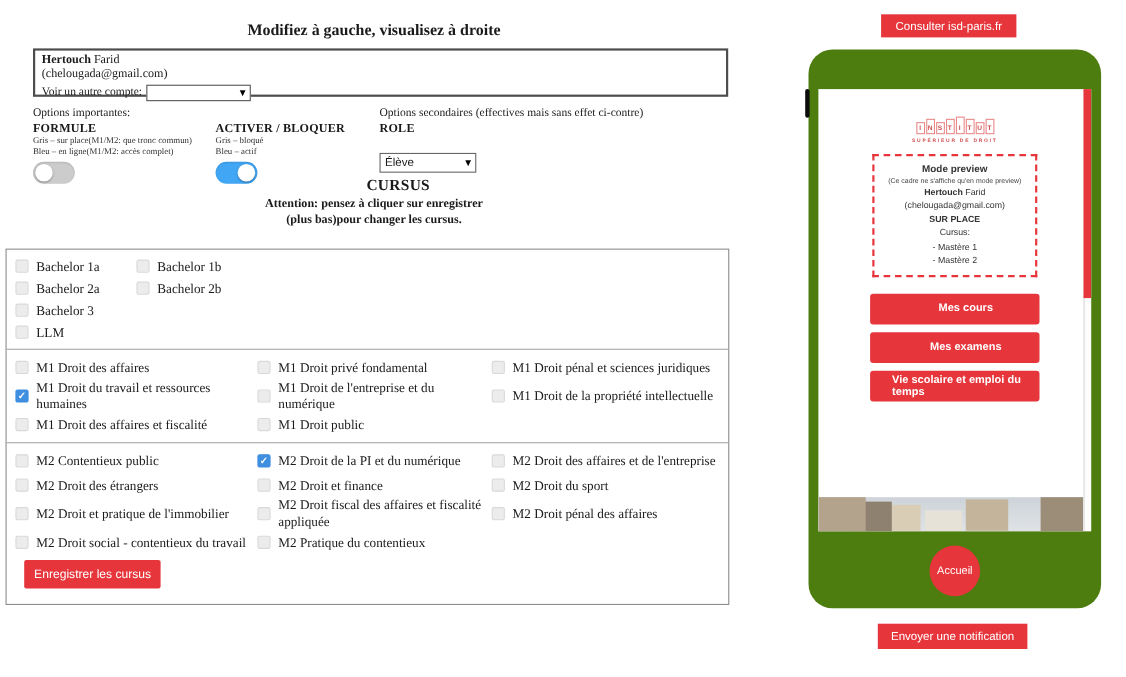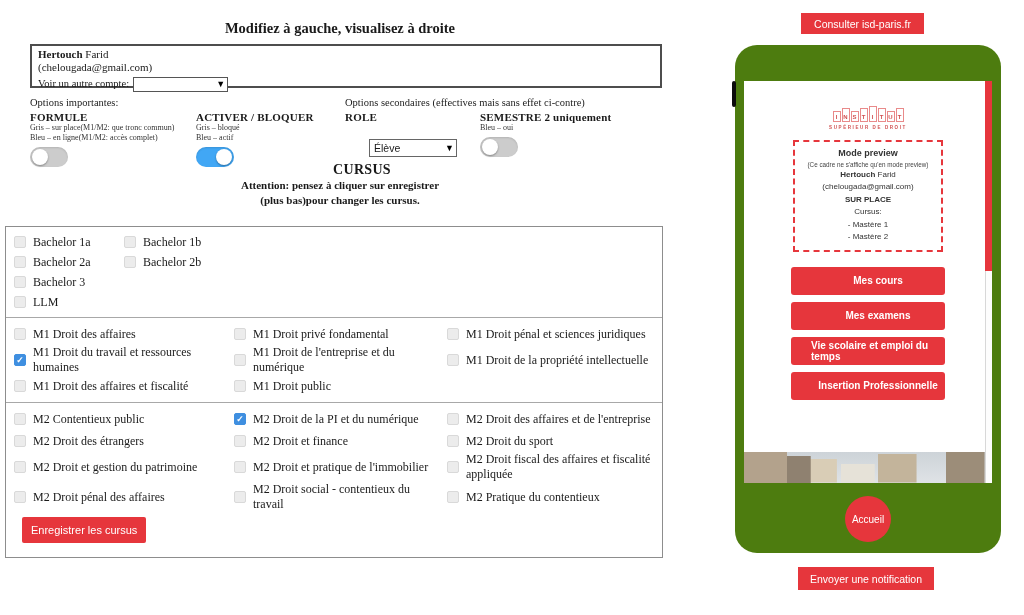--- a/index.html
+++ b/index.html
@@ -15,21 +15,21 @@
     font-size:14.5px;font-weight:bold;}
   .account-box{position:absolute;left:30px;top:44px;width:632px;height:44px;
     border:2px solid #4d4d4d;padding:2px 6px;font-size:11px;line-height:12.5px;}
   .account-name b{font-weight:bold;}
   .account-switch{margin-top:4px;display:flex;align-items:center;gap:4px;font-size:10.5px;}
   .select-box{display:inline-flex;align-items:center;justify-content:space-between;
     border:1px solid #555;background:#fff;height:15px;padding:0 2px 0 4px;
     font-size:10px;font-family:"Liberation Sans",sans-serif;}
   .select-box .arrow{font-size:9px;color:#000;line-height:1;}
   .sel-account{width:95px;}
-  .sel-role{width:88px;height:18px;border:1px solid #666;font-size:10.5px;margin-left:24px;}
+  .sel-role{width:88px;height:18px;border:1px solid #666;font-size:10.5px;}
 
   .opts-label{position:absolute;top:97px;font-size:10.5px;color:#222;}
   .opts-label.l1{left:30px;} .opts-label.l2{left:345px;font-family:Liberation Serif, serif;}
 
   .opt-col{position:absolute;top:111px;font-size:11px;}
   .opt-col .opt-title{font-weight:bold;font-size:11px;letter-spacing:.2px;}
   .opt-col .opt-hint{font-size:8px;line-height:9.5px;color:#333;}
   .col-formule{left:30px;width:170px;}
   .col-activer{left:196px;width:145px;}
   .col-role{left:345px;width:120px;}
@@ -155,27 +155,20 @@
   </div>
 
   <div class="opt-col col-role">
     <div class="opt-title">ROLE</div>
     <span class="select-box sel-role">
       <span>Élève</span>
       <span class="arrow">▼</span>
     </span>
   </div>
 
-  <div class="opt-col col-semestre">
-    <div class="opt-title">SEMESTRE 2 uniquement</div>
-    <div class="opt-hint">Bleu – oui</div>
-    <div class="toggle">
-        <span class="knob"></span>
-      </div>
-  </div>
 
   <div class="cursus-head">
     <div class="c-title">CURSUS</div>
     <div class="c-warn">Attention: pensez à cliquer sur enregistrer</div>
     <div class="c-warn">(plus bas)pour changer les cursus.</div>
   </div>
 
   <div class="cursus-box">
     <div class="cursus-section grid-bachelor">
         <label class="chk-item">
@@ -255,24 +248,20 @@
             <span class="chk"></span>
             <span>M2 Droit des étrangers</span>
           </label>
           <label class="chk-item">
             <span class="chk"></span>
             <span>M2 Droit et finance</span>
           </label>
           <label class="chk-item">
             <span class="chk"></span>
             <span>M2 Droit du sport</span>
-          </label>
-          <label class="chk-item">
-            <span class="chk"></span>
-            <span>M2 Droit et gestion du patrimoine</span>
           </label>
           <label class="chk-item">
             <span class="chk"></span>
             <span>M2 Droit et pratique de l'immobilier</span>
           </label>
           <label class="chk-item">
             <span class="chk"></span>
             <span>M2 Droit fiscal des affaires et fiscalité appliquée</span>
           </label>
           <label class="chk-item">
@@ -317,21 +306,20 @@
         <div>(chelougada@gmail.com)</div>
         <div class="pv-bold">SUR PLACE</div>
         <div>Cursus:</div>
         <div>- Mastère 1</div>
         <div>- Mastère 2</div>
       </div>
       <div class="menu">
           <div class="phone-btn">Mes cours</div>
           <div class="phone-btn">Mes examens</div>
           <div class="phone-btn">Vie scolaire et emploi du temps</div>
-          <div class="phone-btn">Insertion Professionnelle</div>
         </div>
       <div class="photo"></div>
       <div class="scrolltrack">
           <div class="scrollthumb"></div>
         </div>
     </div>
     <div class="home-btn">Accueil</div>
   </div>
 
   <div class="bottom-btn">Envoyer une notification</div>

